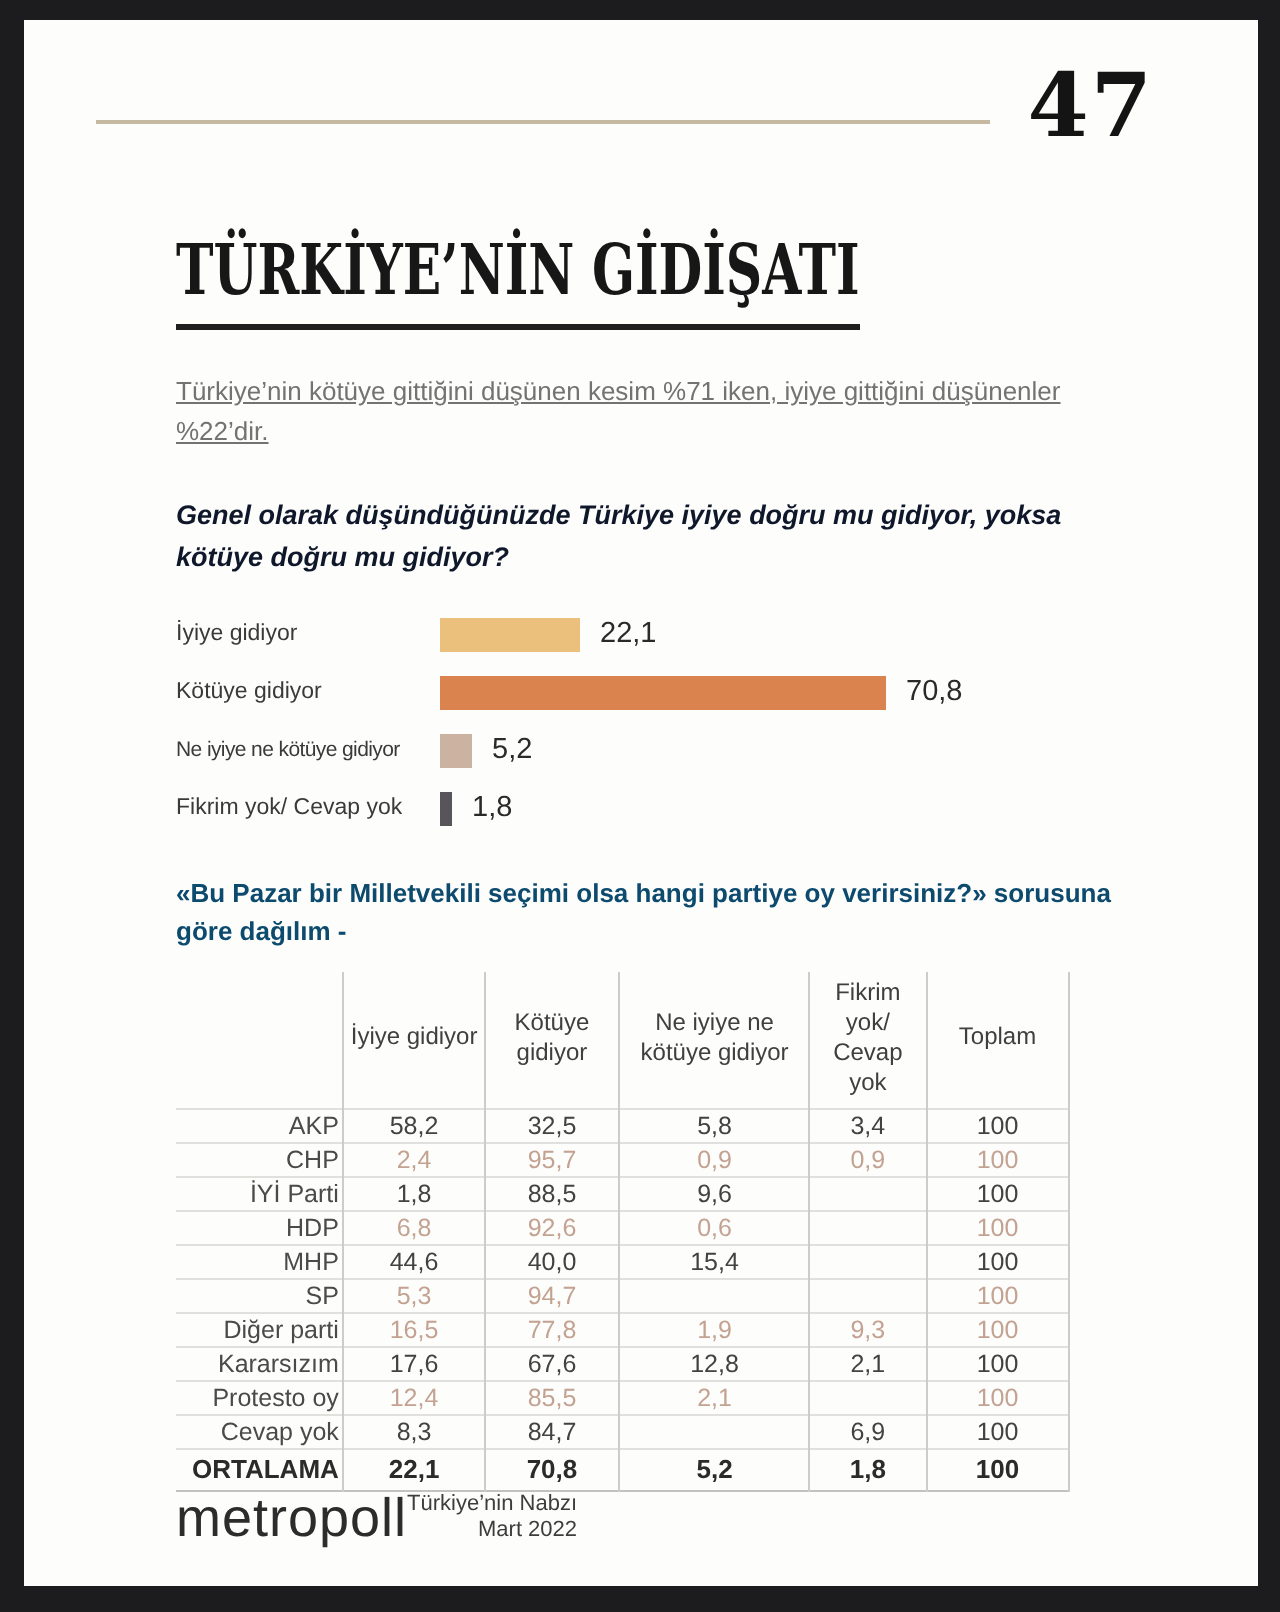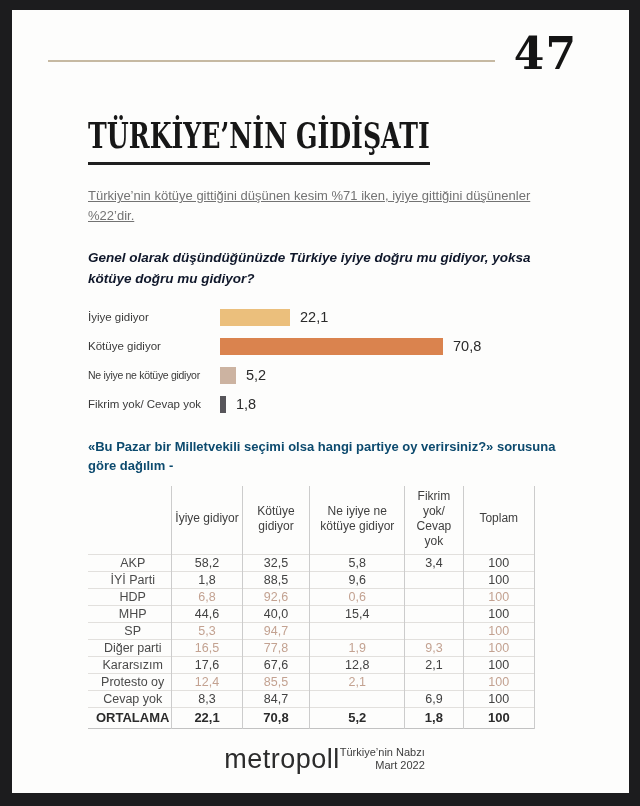--- a/index.html
+++ b/index.html
@@ -66,27 +66,27 @@
   }
   th,td{border-right:1px solid #cccccc;}
   th{
     font-weight:normal;font-size:12px;line-height:1.25;color:#3f3f3f;
     padding:3px 2px 5px 2px;text-align:center;vertical-align:middle;
   }
   td{
     font-size:12.5px;color:#424242;text-align:center;vertical-align:middle;
     height:16px;padding:0 2px;border-top:1px solid #e2e0dd;
   }
-  td.lbl{text-align:center;padding-left:8px;color:#4a4a4a;white-space:nowrap;margin-top:27px;}
+  td.lbl{text-align:right;padding-left:8px;color:#4a4a4a;white-space:nowrap;margin-top:27px;}
   tr.tan td.val{color:#c3a291;}
   tr.total td{font-weight:bold;color:#2b2b2b;font-size:13px;height:20px;}
   
   .footer{
     position:absolute;left:76px;right:68px;bottom:20px;
-    display:flex;justify-content:center;align-items:flex-end;
+    display:flex;justify-content:flex-start;align-items:flex-end;
   }
   .logo{
     font-size:27px;line-height:1;color:#2c2c2c;letter-spacing:0.5px;
   }
   .footer-right{
     text-align:right;font-size:11px;line-height:1.25;color:#3d3d3d;
   }
 </style>
 </head>
 <body>
@@ -150,20 +150,28 @@
       </thead>
       <tbody>
         <tr>
           <td class="lbl">AKP</td>
           <td class="val">58,2</td>
           <td class="val">32,5</td>
           <td class="val">5,8</td>
           <td class="val">3,4</td>
           <td class="val">100</td>
         </tr>
+        <tr class="tan">
+          <td class="lbl">CHP</td>
+          <td class="val">2,4</td>
+          <td class="val">95,7</td>
+          <td class="val">0,9</td>
+          <td class="val">0,9</td>
+          <td class="val">100</td>
+        </tr>
         <tr>
           <td class="lbl">İYİ Parti</td>
           <td class="val">1,8</td>
           <td class="val">88,5</td>
           <td class="val">9,6</td>
           <td class="val"></td>
           <td class="val">100</td>
         </tr>
         <tr class="tan">
           <td class="lbl">HDP</td>

